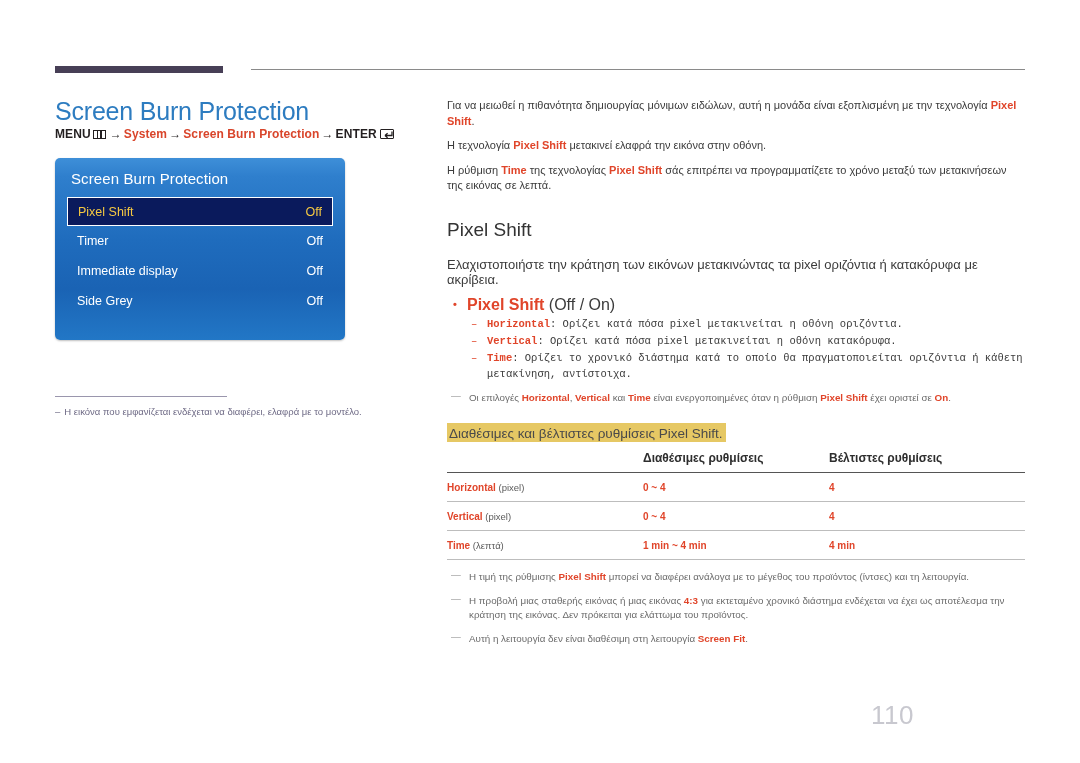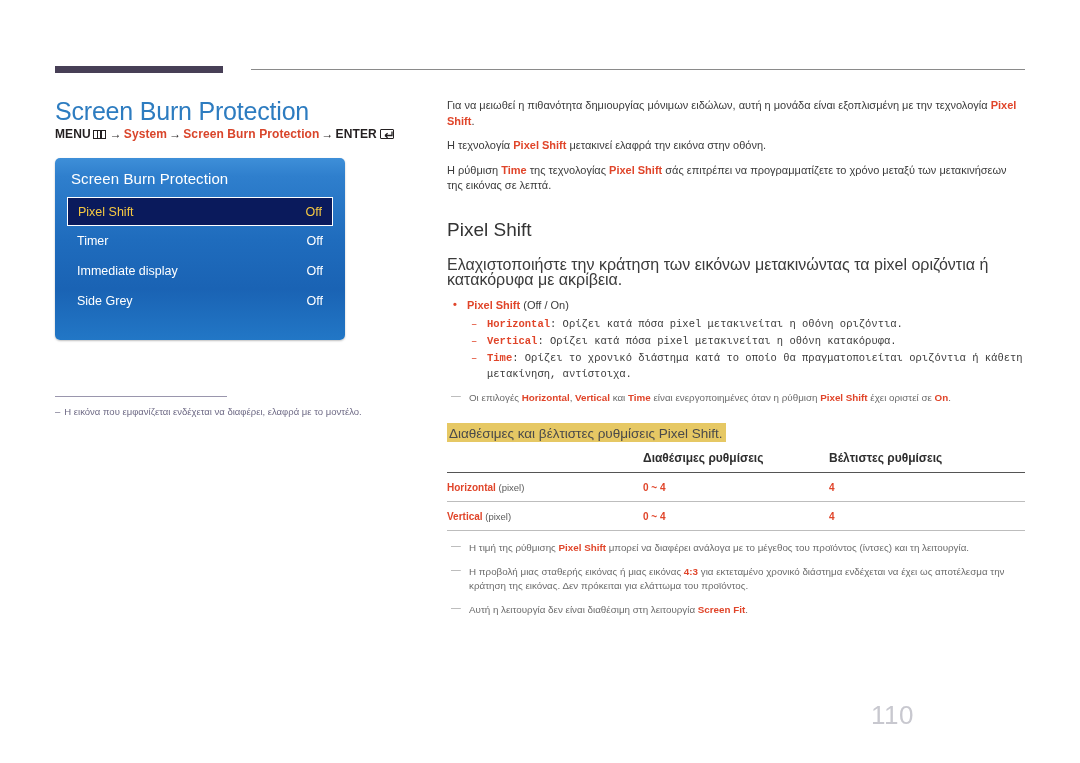--- a/index.html
+++ b/index.html
@@ -180,30 +180,30 @@
 
   .sec-title {
     font-size: 19px;
     color: #333333;
     font-weight: normal;
     margin-top: 25px;
     margin-bottom: 16px;
   }
 
   .lead {
-    font-size: 16px;
+    font-size: 13px;
     line-height: 15.5px;
     color: #3b3b3b;
     margin-bottom: 9px;
   }
 
   .bullet-l1 {
     position: relative;
     padding-left: 20px;
-    font-size: 11px;
+    font-size: 16px;
     line-height: 16px;
     color: #e0452a;
     font-weight: bold;
     margin-bottom: 3px;
   }
   .bullet-l1::before {
     content: "•";
     position: absolute;
     left: 6px;
     top: -1px;
@@ -408,20 +408,25 @@
         <tr>
           <td><span>Horizontal</span><span class="unit"> (pixel)</span></td>
           <td>0 ~ 4</td>
           <td>4</td>
         </tr>
         <tr>
           <td><span>Vertical</span><span class="unit">  (pixel)</span></td>
           <td>0 ~ 4</td>
           <td>4</td>
         </tr>
+        <tr>
+          <td><span>Time</span><span class="unit"> (λεπτά)</span></td>
+          <td>1 min ~ 4 min</td>
+          <td>4 min</td>
+        </tr>
       </tbody>
     </table>
 
     <div class="bottom-notes">
       <div class="note">
         <span>Η τιμή της ρύθμισης </span><span class="r">Pixel Shift</span><span> μπορεί να διαφέρει ανάλογα με το μέγεθος του προϊόντος (ίντσες) και τη λειτουργία.</span>
       </div>
       <div class="note">
         <span>Η προβολή μιας σταθερής εικόνας ή μιας εικόνας </span><span class="r">4:3</span><span> για εκτεταμένο χρονικό διάστημα ενδέχεται να έχει ως αποτέλεσμα την κράτηση της εικόνας. Δεν πρόκειται για ελάττωμα του προϊόντος.</span>
       </div>

